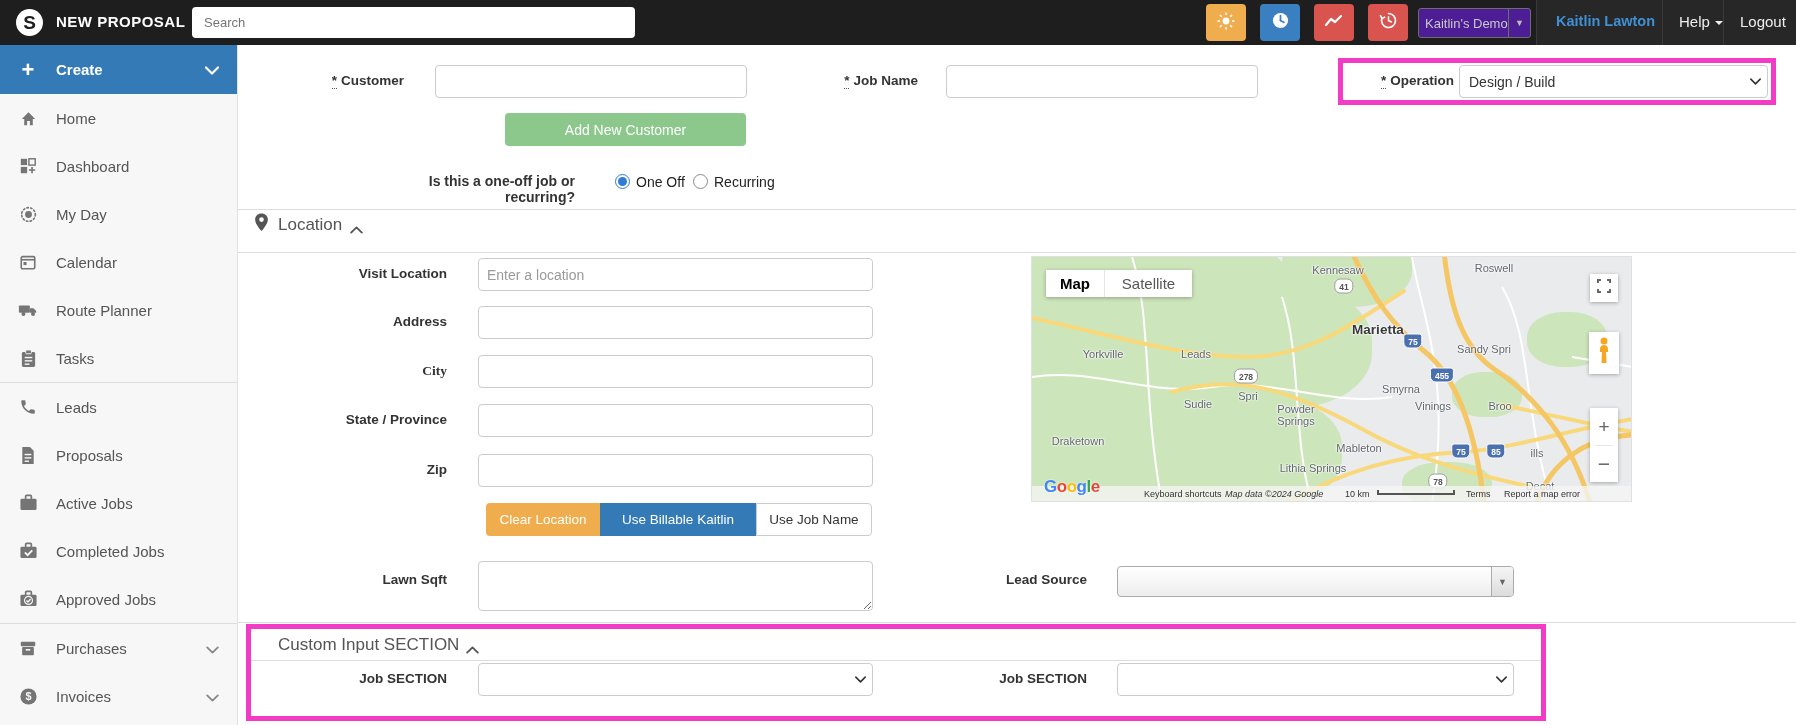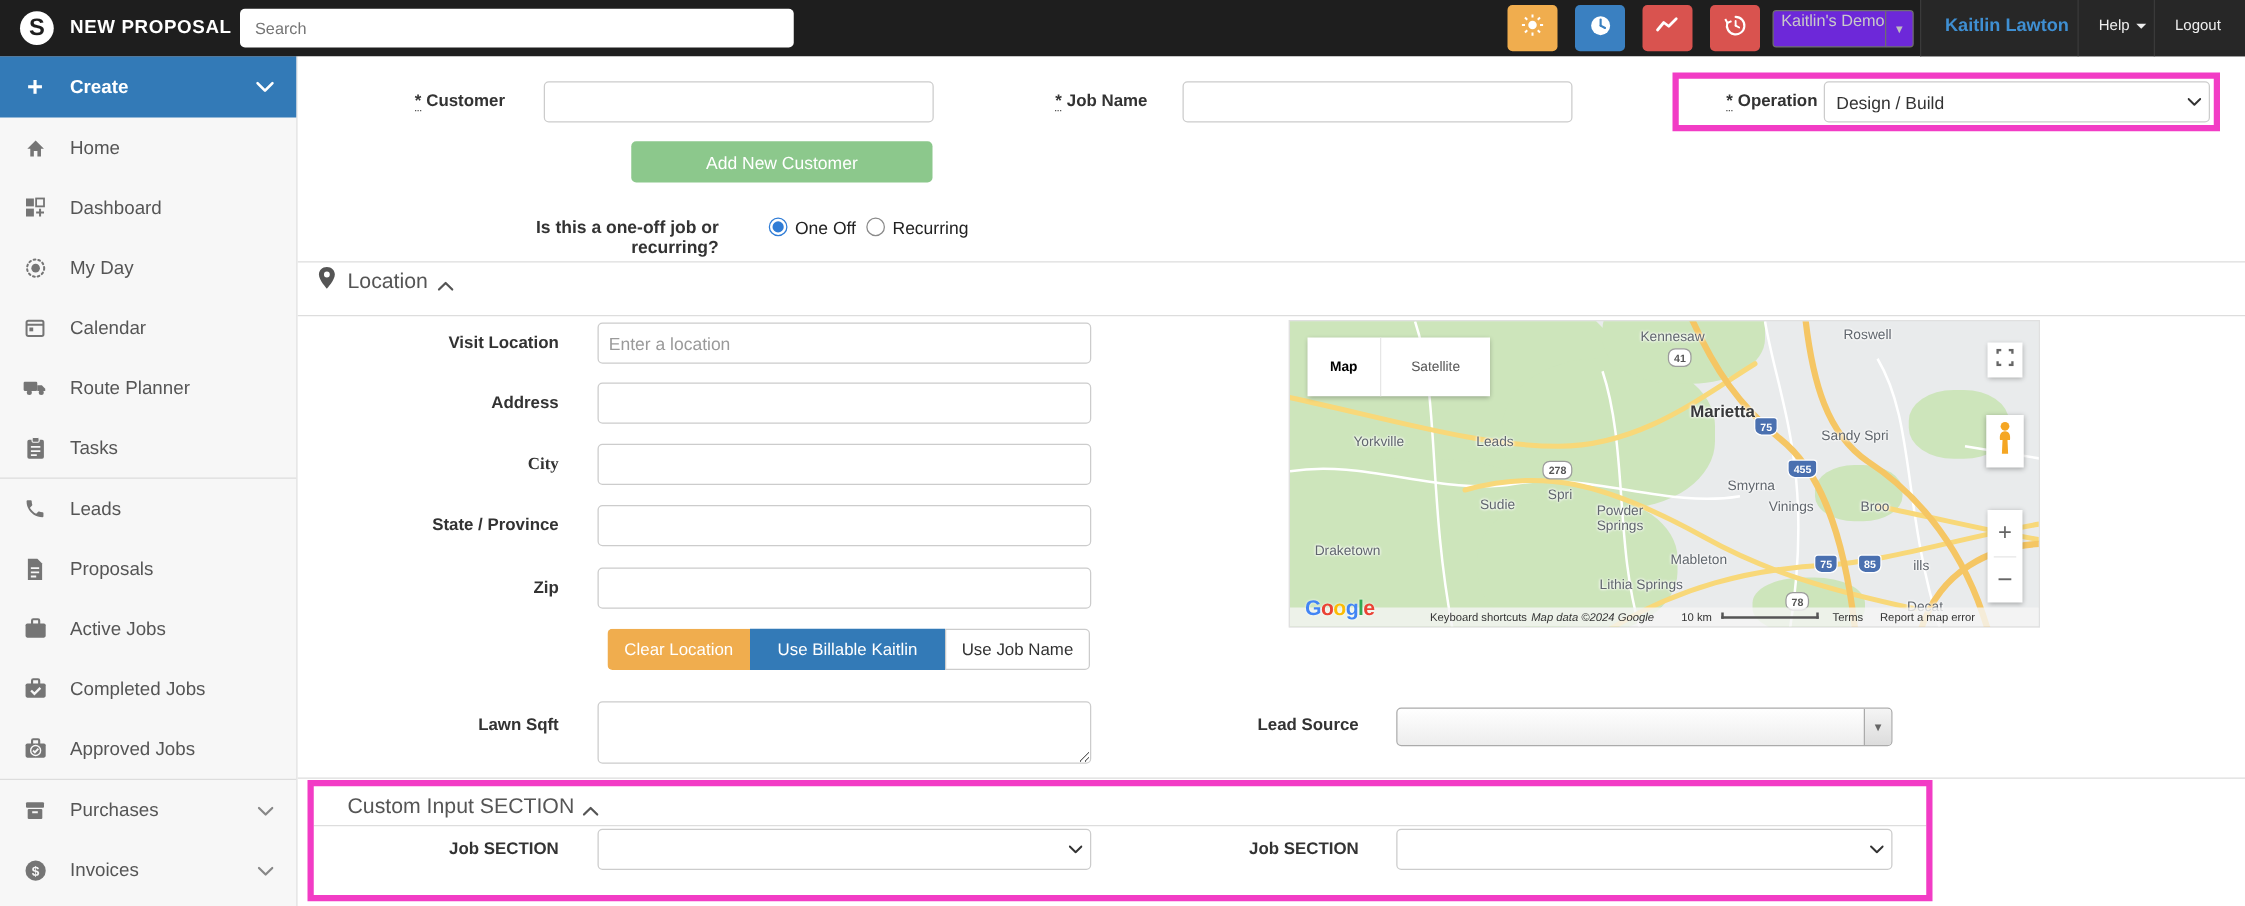--- a/index.html
+++ b/index.html
@@ -5,27 +5,27 @@
   * { margin:0; padding:0; box-sizing:border-box; }
   html,body { width:1796px; height:725px; background:#fff; font-family:"Liberation Sans", sans-serif; overflow:hidden; }
   .abs { position:absolute; }
 
   
   .topbar { position:absolute; left:0; top:0; width:1796px; height:45px; background:#1e1e1e; z-index:30; }
   .logo-badge { position:absolute; left:16px; top:9px; width:27px; height:27px; border-radius:50%; background:#fff; color:#1e1e1e; font-weight:bold; font-size:19px; text-align:center; line-height:27px; }
   .topbar-title { position:absolute; left:56px; top:13px; color:#fff; font-size:15px; font-weight:bold; letter-spacing:.5px; }
   .search-input { position:absolute; left:192px; top:7px; width:443px; height:31px; border:none; border-radius:4px; padding:0 12px; font-size:13px; color:#333; background:#fff; outline:none; }
   .tb-btn { position:absolute; top:4px; width:40px; height:37px; border-radius:4px; display:flex; align-items:center; justify-content:center; cursor:pointer; }
-  .tb-select { position:absolute; left:1418px; top:8px; width:113px; height:30px; background:#6d28d9; border:1px solid #6e6e6e; border-radius:3px; display:flex; color:#c9c9c9; font-size:13px; cursor:pointer; }
+  .tb-select { position:absolute; left:1418px; top:8px; width:113px; height:30px; background:#4c1d95; border:1px solid #6e6e6e; border-radius:3px; display:flex; align-items:center; color:#c9c9c9; font-size:13px; cursor:pointer; }
   .tb-select .val { flex:1; padding:0 6px; white-space:nowrap; overflow:hidden; }
   .tb-select .arrow-cell { width:22px; height:100%; border-left:1px solid #6e6e6e; display:flex; align-items:center; justify-content:center; color:#bdbdbd; font-size:9px; }
   .user-panel { position:absolute; left:1536px; top:0; width:260px; height:45px; background:#272727; display:flex; align-items:center; }
   .user-link { position:absolute; left:1556px; top:13px; color:#3f8fd2; font-weight:bold; font-size:14.5px; cursor:pointer; }
   .tb-sep { position:absolute; top:0; width:1px; height:45px; background:#3a3a3a; }
-  .help-link, .logout-link { position:absolute; top:13px; color:#eee; font-size:12px; cursor:pointer; }
+  .help-link, .logout-link { position:absolute; top:13px; color:#eee; font-size:15px; cursor:pointer; }
   .caret-down { display:inline-block; width:0; height:0; border-left:4px solid transparent; border-right:4px solid transparent; border-top:4px solid #eee; margin-left:5px; vertical-align:middle; }
 
   
   .sidebar { position:absolute; left:0; top:45px; width:238px; height:680px; background:#f7f7f7; border-right:1px solid #e2e2e2; z-index:20; }
   .create-row { height:49px; background:#337ab7; color:#fff; display:flex; align-items:center; cursor:pointer; }
   .create-row .plus { width:56px; text-align:center; font-size:22px; font-weight:bold; }
   .create-row .clabel { flex:1; font-size:15px; font-weight:bold; }
   .create-row .chev { margin-right:18px; }
   .side-item { height:48px; display:flex; align-items:center; color:#555; font-size:15px; cursor:pointer; }
   .side-item .sicon { width:56px; display:flex; justify-content:center; }
@@ -61,21 +61,21 @@
   .map { position:absolute; left:793px; top:211px; width:601px; height:246px; background:#e9ebec; overflow:hidden; border:1px solid #e0e0e0; }
   .gblob { position:absolute; background:#cde5bb; border-radius:45%; }
   .map-label { position:absolute; font-size:11px; color:#60666d; text-shadow:0 0 2px #fff,0 0 2px #fff,0 0 3px #fff; transform:translate(-50%,-50%); white-space:nowrap; }
   .map-label.big { font-size:13.5px; font-weight:bold; color:#38393b; }
   .map-label.wrap { white-space:normal; width:58px; text-align:center; line-height:1.1; }
   .shield { position:absolute; transform:translate(-50%,-50%); font-size:8.5px; font-weight:bold; text-align:center; }
   .shield.i { background:#4a70b0; color:#fff; border-radius:3px 3px 6px 6px; padding:1.5px 4px; border:1px solid #fff; }
   .shield.us { background:#fff; color:#555; border:1px solid #9c9c9c; border-radius:6px; padding:1.5px 4px; }
   .map-ctl { position:absolute; background:#fff; box-shadow:0 1px 4px rgba(0,0,0,.3); display:flex; align-items:center; justify-content:center; cursor:pointer; }
   .ms-group { position:absolute; left:14px; top:13px; display:flex; box-shadow:0 1px 4px rgba(0,0,0,.3); }
-  .ms-btn { background:#fff; height:47px; display:flex; align-items:center; justify-content:center; font-size:11px; cursor:pointer; }
+  .ms-btn { background:#fff; height:27px; display:flex; align-items:center; justify-content:center; font-size:15px; cursor:pointer; }
   .attr-bar { position:absolute; left:0; bottom:0; width:100%; height:15px; background:rgba(245,245,245,.8); }
   .attr-txt { position:absolute; bottom:2px; font-size:9px; color:#333; white-space:nowrap; }
   .google-logo { position:absolute; left:12px; bottom:4px; font-size:17px; font-weight:bold; letter-spacing:-.5px; text-shadow:0 0 2px #fff; }
   .scale-line { position:absolute; bottom:6px; width:78px; height:5px; border-left:2px solid #555; border-right:2px solid #555; border-bottom:2px solid #555; }
 </style>
 </head>
 <body>
 
 <div class="topbar">
   <div class="logo-badge">S</div>

